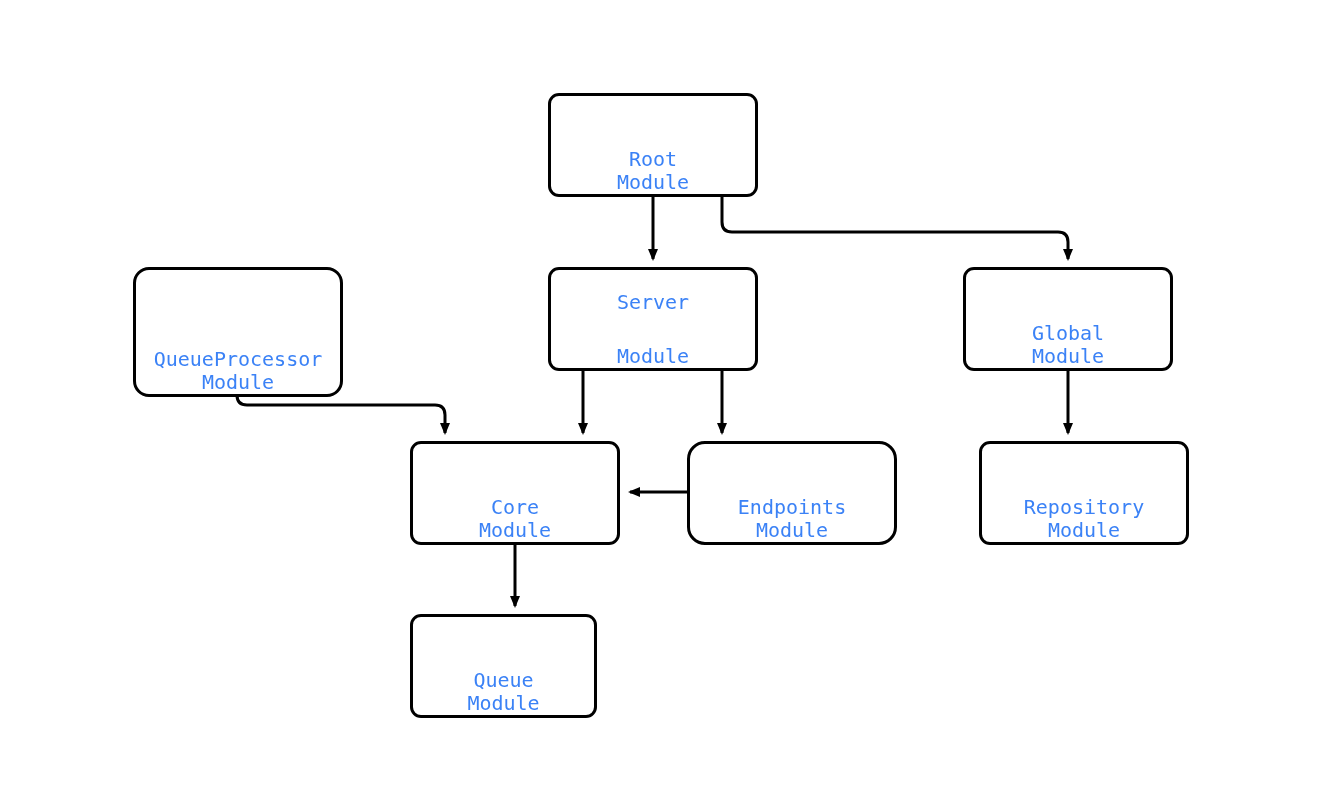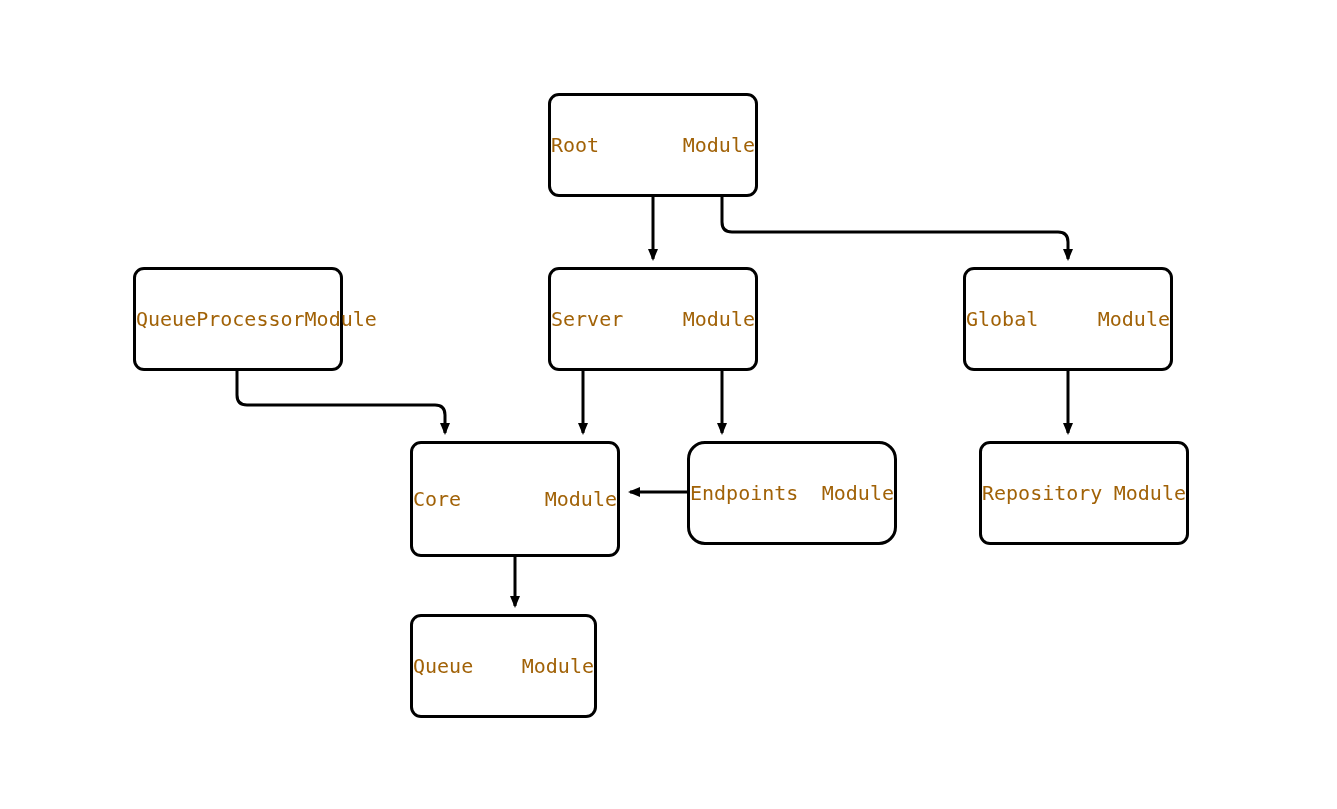--- a/index.html
+++ b/index.html
@@ -28,28 +28,28 @@
     height: 809px;
     pointer-events: none;
   }
   .node {
     position: absolute;
     box-sizing: border-box;
     border: 3px solid #000000;
     border-radius: 11px;
     background: #ffffff;
     display: flex;
-    flex-direction: row;
+    flex-direction: column;
     align-items: center;
-    justify-content: space-between;
+    justify-content: flex-end;
     text-align: center;
     font-family: "DejaVu Sans Mono", monospace;
     font-size: 20px;
     line-height: 23px;
-    color: #a16207;
+    color: #3b82f6;
     letter-spacing: 0px;
     white-space: pre;
   }
   .node .line1, .node .line2 {
     display: block;
   }
 </style>
 </head>
 <body>
 
@@ -68,22 +68,22 @@
         <path d="M 583 371 L 583 433" marker-end="url(#arrow-down)" stroke="#000000"></path>
         <path d="M 722 371 L 722 433" marker-end="url(#arrow-down)" stroke="#000000"></path>
         <path d="M 1068 371 L 1068 433" marker-end="url(#arrow-down)" stroke="#000000"></path>
         <path d="M 687 492 L 630 492" marker-end="url(#arrow-down)" stroke="#000000"></path>
         <path d="M 515 545 L 515 606" marker-end="url(#arrow-down)" stroke="#000000"></path>
       </g>
   </svg>
 
   <div id="nodes">
       <div class="node" style="left: 548px; top: 93px; width: 210px; height: 104px; border-color: rgb(0, 0, 0); background: rgb(255, 255, 255);"><span class="line1">Root</span><span class="line2">Module</span></div>
-      <div class="node" style="left: 133px; top: 267px; width: 210px; height: 104px; border-color: rgb(0, 0, 0); background: rgb(255, 255, 255);"><span class="line1">QueueProcessor</span><span class="line2">Module</span></div>
+      <div class="node" style="left: 133px; top: 267px; width: 210px; height: 130px; border-color: rgb(0, 0, 0); background: rgb(255, 255, 255); border-radius: 16px;"><span class="line1">QueueProcessor</span><span class="line2">Module</span></div>
       <div class="node" style="left: 548px; top: 267px; width: 210px; height: 104px; border-color: rgb(0, 0, 0); background: rgb(255, 255, 255); gap: 31px;"><span class="line1">Server</span><span class="line2">Module</span></div>
       <div class="node" style="left: 963px; top: 267px; width: 210px; height: 104px; border-color: rgb(0, 0, 0); background: rgb(255, 255, 255);"><span class="line1">Global</span><span class="line2">Module</span></div>
-      <div class="node" style="left: 410px; top: 441px; width: 210px; height: 116px; border-color: rgb(0, 0, 0); background: rgb(255, 255, 255);"><span class="line1">Core</span><span class="line2">Module</span></div>
+      <div class="node" style="left: 410px; top: 441px; width: 210px; height: 104px; border-color: rgb(0, 0, 0); background: rgb(255, 255, 255);"><span class="line1">Core</span><span class="line2">Module</span></div>
       <div class="node" style="left: 687px; top: 441px; width: 210px; height: 104px; border-color: rgb(0, 0, 0); background: rgb(255, 255, 255); border-radius: 18px;"><span class="line1">Endpoints</span><span class="line2">Module</span></div>
       <div class="node" style="left: 963px; top: 441px; width: 210px; height: 104px; border-color: rgb(0, 0, 0); background: rgb(255, 255, 255); margin-left: 16px;"><span class="line1">Repository</span><span class="line2">Module</span></div>
       <div class="node" style="left: 410px; top: 614px; width: 187px; height: 104px; border-color: rgb(0, 0, 0); background: rgb(255, 255, 255);"><span class="line1">Queue</span><span class="line2">Module</span></div>
     </div>
 
 </div>
 
 </body></html>

